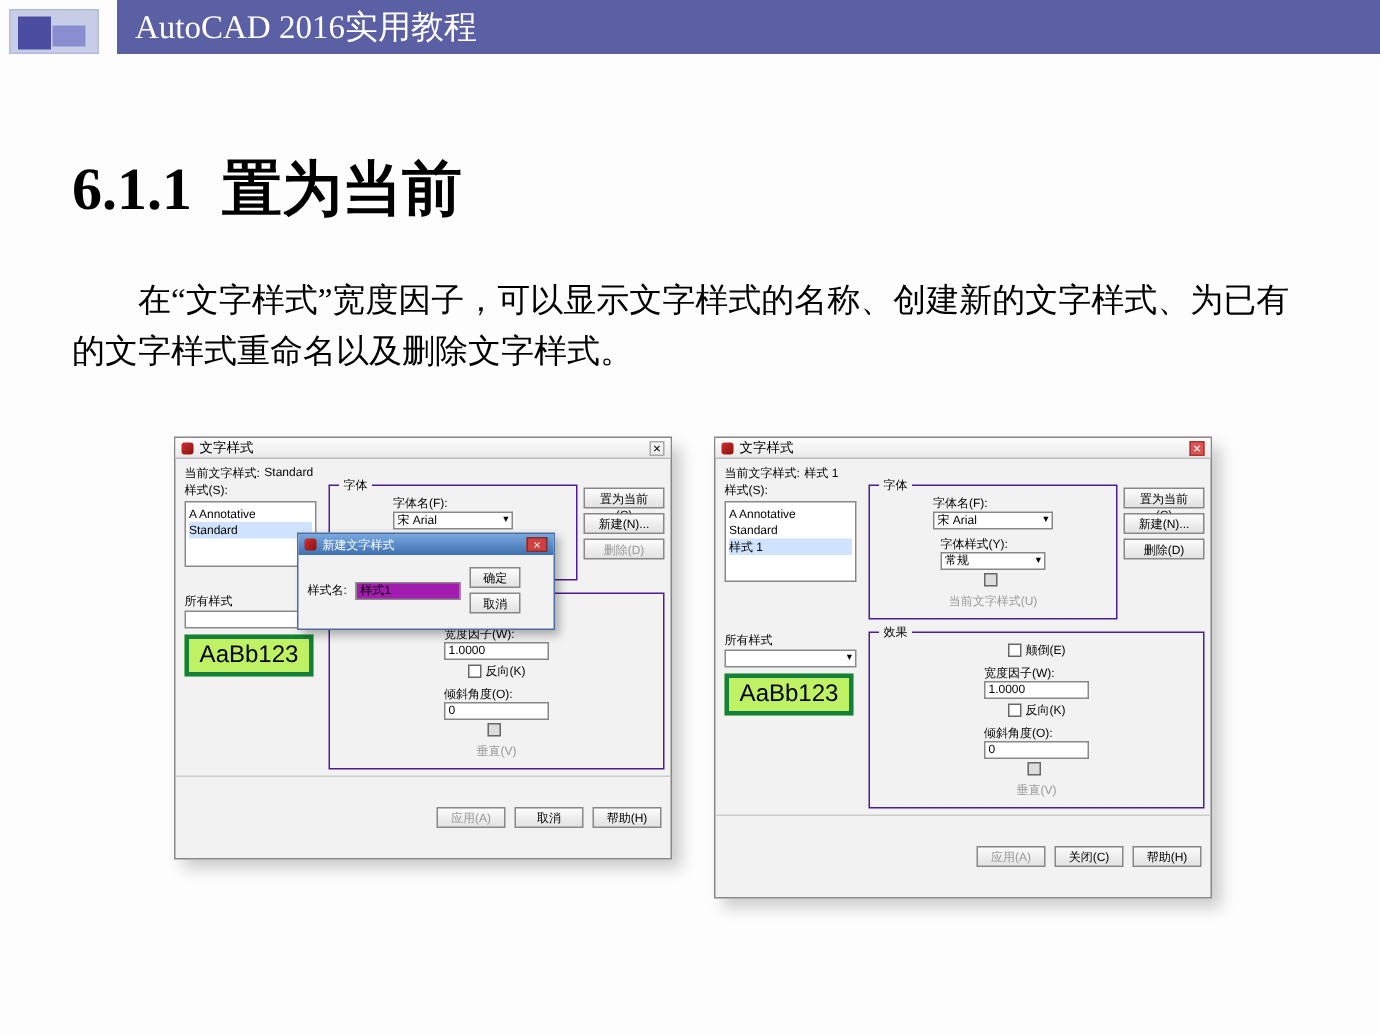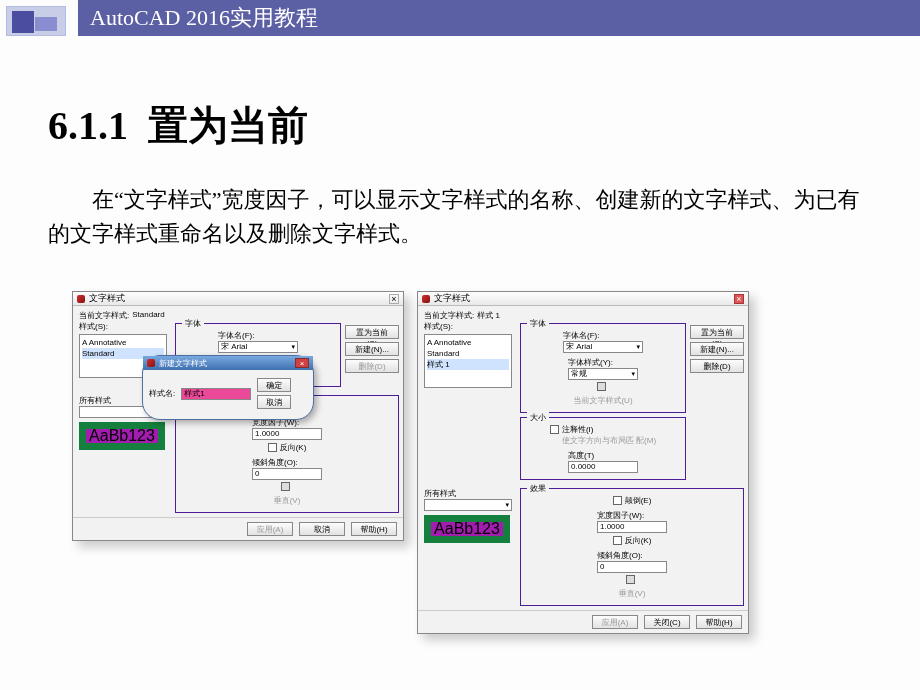--- a/index.html
+++ b/index.html
@@ -51,22 +51,22 @@
   }
   .body-text {
     margin: 0 60px 0 48px;
     font-size: 22px;
     line-height: 1.55;
     font-family: "SimSun", serif;
     text-indent: 2em;
   }
   .figures {
     display: flex;
-    gap: 13px;
-    margin: 40px 0 0 72px;
+    gap: 28px;
+    margin: 40px 0 0 116px;
   }
   
   .dlg {
     width: 332px;
     border: 1px solid #888;
     background: #f2f2f2;
     font-size: 9px;
     box-shadow: 6px 6px 10px rgba(0,0,0,0.2);
     font-family: "SimSun", Arial, sans-serif;
   }
@@ -125,31 +125,31 @@
   .listbox {
     border: 1px solid #888;
     background: #fff;
     height: 44px;
     padding: 2px;
     font-size: 8px;
     line-height: 11px;
   }
   .sel-row { background: #cfe3ff; }
   .preview {
-    border: 7px solid #15803d;
-    background: #a21caf;
+    border: 3px solid #15803d;
+    background: #bef264;
     width: 86px; height: 28px;
     font-size: 16px;
     font-family: Arial, sans-serif;
     display: flex; align-items: center; justify-content: center;
   }
   .chk { width: 9px; height: 9px; border: 1px solid #666; background: #fff; display:inline-block; margin-right:3px; vertical-align: middle;}
   .bottom-row {
     display: flex; justify-content: flex-end; gap: 6px;
-    padding: 4px 6px; border-top: 1px solid #ccc;
+    padding: 20px 6px; border-top: 1px solid #ccc;
   }
   
   .subdlg {
     position: absolute;
     width: 172px;
     background: #f2f2f2;
     border: 1px solid #4a6fa0;
     box-shadow: 3px 3px 6px rgba(0,0,0,0.3);
     z-index: 5;
   }
@@ -266,29 +266,29 @@
           </div>
         </div>
       </div>
       <div class="bottom-row">
         <div class="btn" style="color:#999;">应用(A)</div>
         <div class="btn">取消</div>
         <div class="btn">帮助(H)</div>
       </div>
     </div>
 
-    <div class="subdlg" style="left:70px; top:64px;border-radius:18px;">
+    <div class="subdlg" style="left:82px; top:64px;">
       <div class="subcap">
         <span class="a-icon" style="background:linear-gradient(135deg,#d03030,#8a1010);width:8px;height:8px;border-radius:2px;"></span>
         <span>新建文字样式</span>
         <span class="x">×</span>
       </div>
       <div style="padding:8px 6px 10px 6px;display:flex;align-items:center;gap:6px;">
         <span class="lbl">样式名:</span>
-        <span class="inp" style="width:64px;background:#ec4899;">样式1</span>
+        <span class="inp" style="width:64px;background:#a21caf;">样式1</span>
         <div style="display:flex;flex-direction:column;gap:3px;">
           <div class="btn" style="min-width:34px;">确定</div>
           <div class="btn" style="min-width:34px;">取消</div>
         </div>
       </div>
     </div>
   </div>
 
   <div class="figroot">
     <div class="dlg">
@@ -326,34 +326,20 @@
                 <div class="inp sel" style="width:58px;">
                     <span>常规</span>
                   </div>
               </div>
             </div>
             <div class="row">
                 <span class="chk" style="background:#ddd;"></span>
                 <span class="lbl" style="color:#999;">当前文字样式(U)</span>
               </div>
           </div>
-          <div class="group">
-            <span class="group-title">大小</span>
-            <div class="row">
-              <div style="flex:1;">
-                <div><span class="chk"></span><span class="lbl">注释性(I)</span></div>
-                <div style="padding-left:12px;color:#999;"><span class="lbl">使文字方向与布局匹
-配(M)</span></div>
-              </div>
-              <div style="flex:1;">
-                <div class="lbl">高度(T)</div>
-                <div class="inp" style="width:58px;">0.0000</div>
-              </div>
-            </div>
-          </div>
         </div>
         <div style="flex:0 0 58px;padding:4px 4px 0 0;display:flex;flex-direction:column;gap:3px;">
           <div class="btn">置为当前(C)</div>
           <div class="btn">新建(N)...</div>
           <div class="btn">删除(D)</div>
         </div>
       </div>
       <div style="display:flex;">
         <div style="flex:0 0 98px;padding:4px 0 4px 6px;">
           <div class="lbl">所有样式</div>

